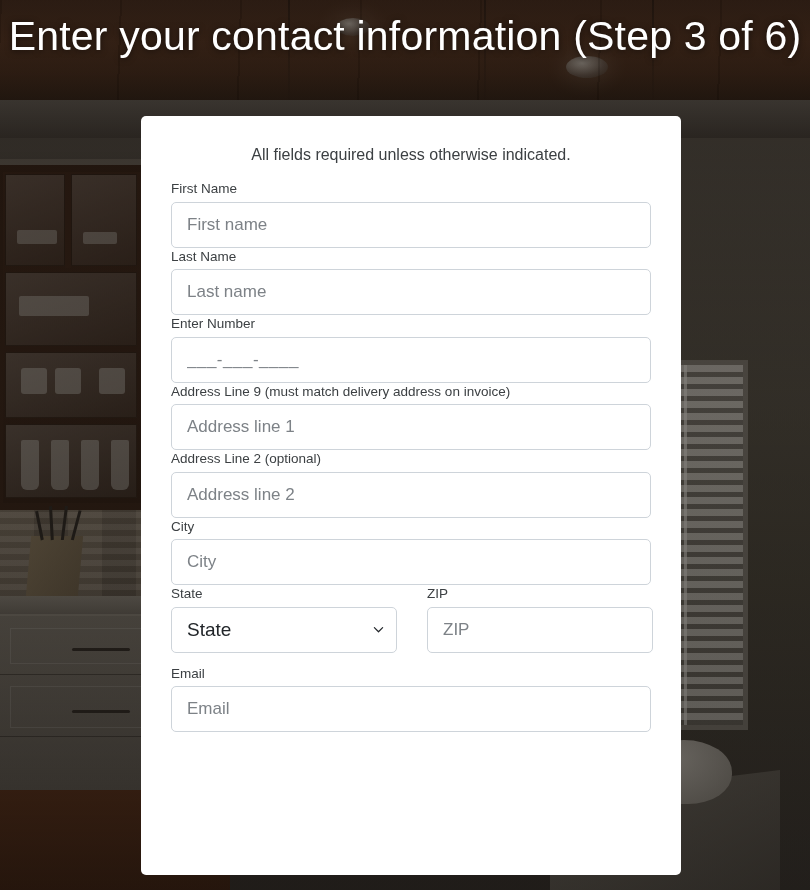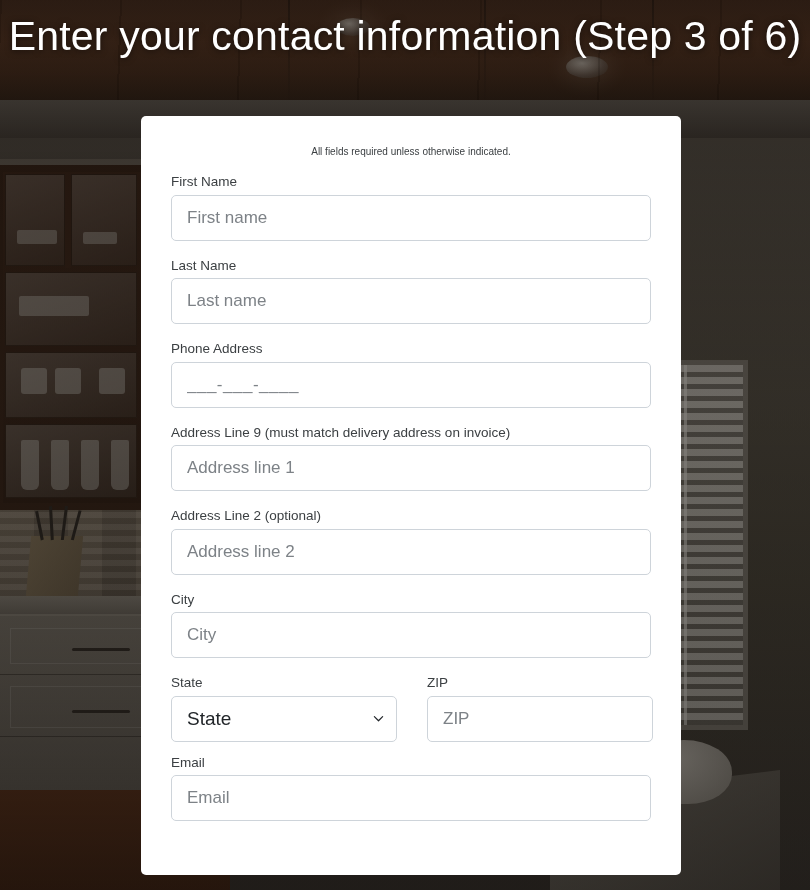--- a/index.html
+++ b/index.html
@@ -137,25 +137,25 @@
     position:absolute; left:141px; top:116px;
     width:540px; height:759px;
     background:#ffffff;
     border-radius:5px;
     padding:30px 30px 0 30px;
     overflow:hidden;
   }
 
   .card-note {
     text-align:center;
-    font-size:10px; color:#3c4043;
+    font-size:16px; color:#3c4043;
     margin-bottom:16px;
   }
 
-  .field { margin-bottom:16px; }
+  .field { }
   .field:last-child { margin-bottom:0;margin-top:12px; }
 
   label.flabel {
     display:block;
     font-size:13.5px; color:#3c4043;
     margin-bottom:4px; line-height:1.3;
   }
 
   .control {
     display:block; width:100%; height:46px;
@@ -266,21 +266,21 @@
       <label class="flabel">First Name</label>
       <input class="control" type="text" placeholder="First name" style="">
     </div>
 
     <div class="field">
       <label class="flabel">Last Name</label>
       <input class="control" type="text" placeholder="Last name" style="">
     </div>
 
     <div class="field">
-      <label class="flabel">Phone Address</label>
+      <label class="flabel">Enter Number</label>
       <input class="control phone-ph" type="text" placeholder="___-___-____" style="">
     </div>
 
     <div class="field">
       <label class="flabel">Address Line 9 (must match delivery address on invoice)</label>
       <input class="control" type="text" placeholder="Address line 1" style="">
     </div>
 
     <div class="field">
       <label class="flabel">Address Line 2 (optional)</label>

